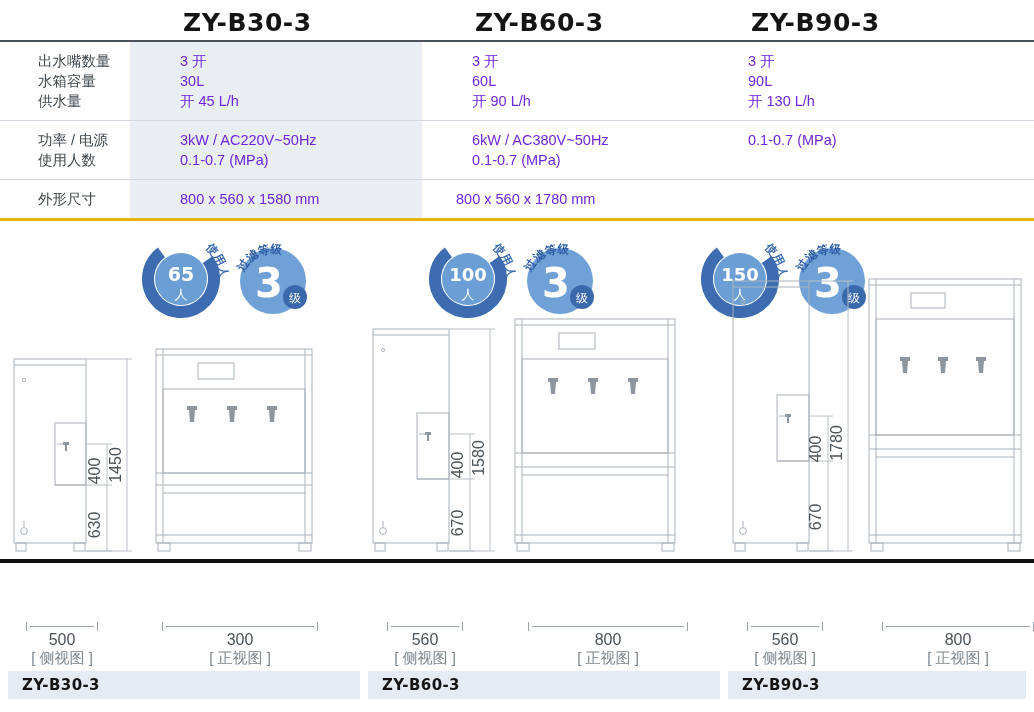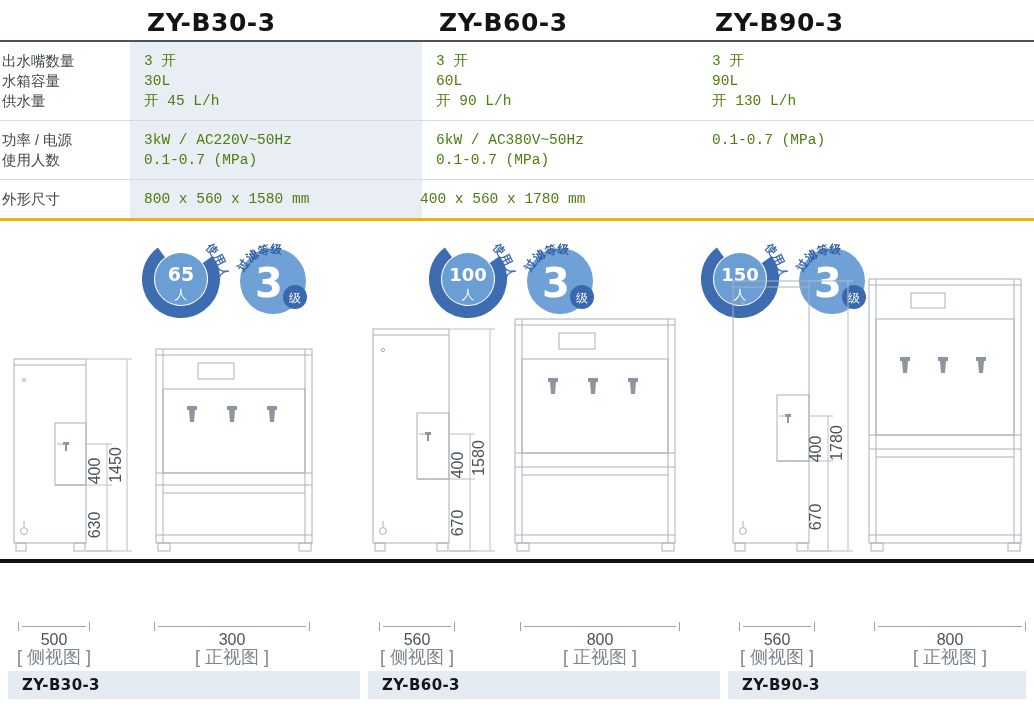--- a/index.html
+++ b/index.html
@@ -11,62 +11,62 @@
     position:relative;
     overflow:hidden;
   }
 
   
   .spec-table { position:absolute; left:0; top:0; width:1034px; }
   .spec-head { display:flex; height:40px; align-items:flex-end; }
   .head-cell { font-size:25px; font-weight:bold; color:#141414;
                letter-spacing:0.5px; font-family:"DejaVu Sans",sans-serif;
                line-height:1; padding-bottom:5px; }
-  .col-label { width:144px; flex:none; }
+  .col-label { width:144px; flex:none;margin-left:36px; }
   .col-a { width:292px; flex:none; padding-left:3px; }
   .col-b { width:276px; flex:none; padding-left:3px; }
   .col-c { width:336px; flex:none; padding-left:3px; }
 
   .rule-top { height:2px; background:#4a5158; width:1034px; }
 
   .spec-body { position:relative; }
   .tint { position:absolute; top:0; left:130px; width:292px; height:100%;
           background:#e8eef3; z-index:0; }
   .spec-group { display:flex; position:relative; z-index:1;
                 border-bottom:1px solid #d2d8dd; }
   .spec-group:last-child { border-bottom:3px solid #eab308; }
   .grp-cell { padding:9px 0 9px 0; }
   .grp-cell.col-label { padding-left:2px; }
   .line { font-size:14.5px; line-height:20px; color:#4a5258; white-space:nowrap; }
   .lbl .line { color:#3f474d; }
-  .val .line { color:#4d7c0f;font-family:Liberation Mono, monospace; }
+  .val .line { color:#6d28d9; }
 
   
   .badges-row { position:absolute; top:228px; left:0; width:1034px; height:104px; }
   .badge-group { position:absolute; top:0; width:200px; height:104px; }
   .bg-1 { left:137px; }
   .bg-2 { left:424px; }
   .bg-3 { left:696px; }
   .badge { position:absolute; top:3px; width:96px; height:96px; }
   .badge-people { left:0; }
   .badge-filter { left:88px; }
   .badge svg { display:block; }
 
   
   .drawings { position:absolute; top:332px; left:0; width:1034px; height:285px; }
   .ground { position:absolute; left:0; bottom:54px; width:1034px; height:4px;
             background:#111111; }
   .unit { position:absolute; bottom:58px; }
   .u1 { left:8px; }  .u2 { left:367px; } .u3 { left:727px; }
 
   
-  .dims { position:absolute; top:622px; left:4px; width:881px; height:42px; }
+  .dims { position:absolute; top:622px; left:12px; width:881px; height:42px; }
   .dim { position:absolute; text-align:center; }
   .dim .num { font-size:16px; color:#4b5359; line-height:19px; }
-  .dim .view { font-size:18px; color:#7d868d; line-height:17px; }
+  .dim .view { font-size:15px; color:#7d868d; line-height:17px; }
   .dimline { position:absolute; height:9px; }
   .dimline .bar { position:absolute; top:4px; left:4px; right:4px; height:1px;
                   background:#9aa3ab; }
   .dimline .tick { position:absolute; top:0; width:1px; height:9px; background:#9aa3ab; }
   .dimline .tick.l { left:0; } .dimline .tick.r { right:0; }
 
   
   .footers { position:absolute; top:671px; left:0; width:1034px; height:28px; }
   .fband { position:absolute; top:0; height:28px; background:#e4ebf2; }
   .fband span { display:block; font-size:15px; font-weight:bold; color:#151515;
@@ -135,21 +135,21 @@
     </div>
 
     <div class="spec-group">
       <div class="grp-cell col-label lbl">
         <div class="line">外形尺寸</div>
       </div>
       <div class="grp-cell col-b val">
         <div class="line">800 x 560 x 1580 mm</div>
       </div>
       <div class="grp-cell col-c val">
-        <div class="line">400 x 560 x 1780 mm</div>
+        <div class="line">800 x 560 x 1780 mm</div>
       </div>
     </div>
 
   </div>
 </div>
 
 <div class="badges-row">
 
   <div class="badge-group bg-1">
     <div class="badge badge-people">

